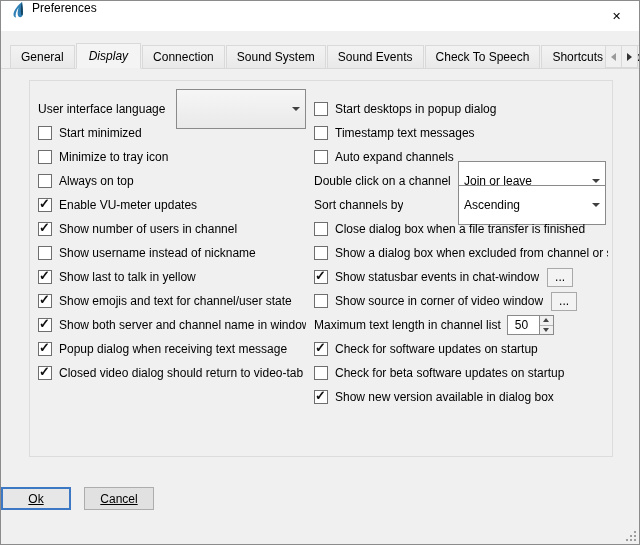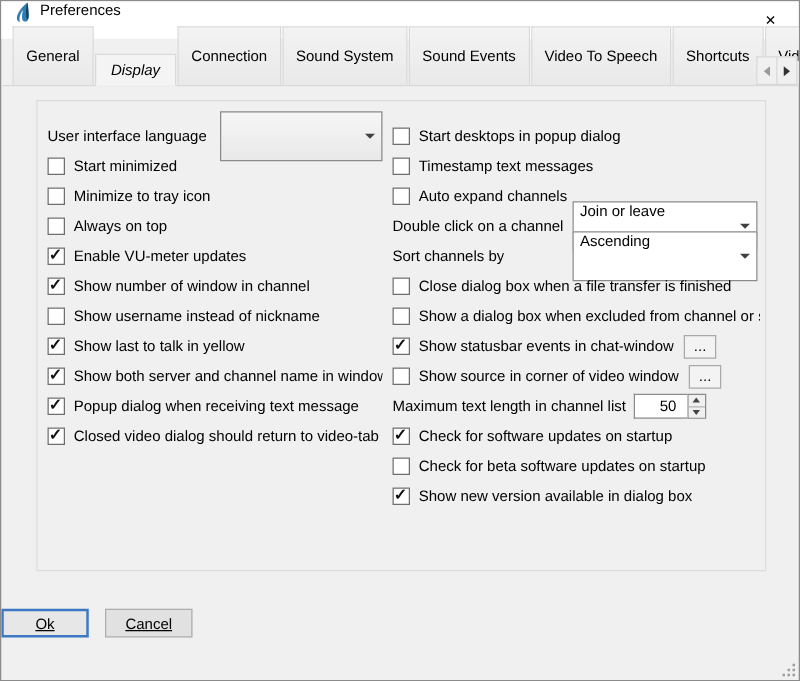--- a/index.html
+++ b/index.html
@@ -12,21 +12,21 @@
   
   .titlebar { height:30px; background:#ffffff; display:flex; align-items:flex-start; }
   .app-icon { width:18px; height:18px; margin:0 5px 0 8px; flex:none; }
   .title-text { font-size:12px; }
   .close { width:45px; height:30px; margin-left:auto; display:flex; align-items:center; justify-content:center; font-size:11px; color:#000; }
   
   .tabstrip { display:flex; align-items:flex-end; padding-left:9px; margin-top:13px; height:24px; position:relative; z-index:2; }
   .tab {
     background:linear-gradient(#f3f3f3,#e9e9e9);
     border:1px solid #d9d9d9; border-bottom:none;
-    padding:16px 10px; margin-right:1px; white-space:nowrap;
+    padding:4px 10px; margin-right:1px; white-space:nowrap;
   }
   .tab.active {
     background:#f4f4f4; padding:5px 12px;
     margin-bottom:-1px; border-bottom:1px solid #f0f0f0;font-style:italic;
   }
   .tab-scroll { position:absolute; right:1px; top:44px; display:flex; z-index:3; }
   .sbtn { width:17px; height:23px; background:#f0f0f0; border:1px solid #d9d9d9; display:flex; align-items:center; justify-content:center; margin-left:-1px; }
   .tri-left { width:0; height:0; border-top:4px solid transparent; border-bottom:4px solid transparent; border-right:5px solid #9a9a9a; }
   .tri-right { width:0; height:0; border-top:4px solid transparent; border-bottom:4px solid transparent; border-left:5px solid #333; }
   
@@ -36,31 +36,31 @@
   .gb-title { position:absolute; top:-8px; left:8px; background:#f0f0f0; padding:0 4px; }
   .cols { display:flex; padding:16px 4px 0 8px; }
   .col-left { width:268px; flex:none; }
   .col-right { flex:1; margin-left:8px; min-width:0; }
   .row { height:24px; display:flex; align-items:center; white-space:nowrap; }
   .lbl { overflow:hidden; }
   
   .cb { width:14px; height:14px; background:#fff; border:1px solid #6e6e6e; margin-right:7px; position:relative; flex:none; }
   .cb.checked::after { content:"✓"; position:absolute; left:0px; top:-3px; font-size:13px; font-weight:bold; color:#111; }
   
-  .combo { height:40px; background:#fff; border:1px solid #8a8a8a; display:flex; align-items:flex-start; padding-left:5px; flex:none; }
+  .combo { height:40px; background:#fff; border:1px solid #8a8a8a; display:flex; align-items:center; padding-left:5px; flex:none; }
   .combo-gray { background:linear-gradient(#f6f6f6,#e9e9e9); }
   .combo .arrow { margin-left:auto; width:18px; height:100%; display:flex; align-items:center; justify-content:center; }
   .arrow-glyph { width:0; height:0; border-left:4px solid transparent; border-right:4px solid transparent; border-top:4px solid #404040; }
   .combo-lang { margin-left:auto; width:130px; }
   .combo-right { margin-left:auto; width:148px; margin-right:2px; }
   
   .mini-btn { margin-left:8px; min-width:26px; height:19px; background:#f3f3f3; border:1px solid #a9a9a9; display:flex; align-items:center; justify-content:center; padding:0 4px; line-height:1; flex:none; }
   
   .spin { margin-left:6px; display:flex; height:20px; flex:none; }
-  .spin-val { width:43px; border:1px solid #8a8a8a; border-right:none; background:#fff; display:flex; align-items:center; padding-left:20px; }
+  .spin-val { width:32px; border:1px solid #8a8a8a; border-right:none; background:#fff; display:flex; align-items:center; padding-left:7px; }
   .spin-arrows { width:15px; display:flex; flex-direction:column; border:1px solid #8a8a8a; }
   .sarr { flex:1; display:flex; align-items:center; justify-content:center; background:#f0f0f0; }
   .sarr + .sarr { border-top:1px solid #b5b5b5; }
   .tri-up { width:0; height:0; border-left:3px solid transparent; border-right:3px solid transparent; border-bottom:4px solid #444; }
   .tri-down { width:0; height:0; border-left:3px solid transparent; border-right:3px solid transparent; border-top:4px solid #444; }
   
   .btnrow { position:absolute; left:0; right:0; top:418px; display:flex; justify-content:flex-start; gap:13px; }
   .btn { width:70px; height:23px; background:#e1e1e1; border:1px solid #adadad; display:flex; align-items:center; justify-content:center; text-decoration:underline; }
   .btn.default { border:2px solid #3c78c3; background:#e7e7e7; }
   .grip { position:absolute; right:2px; bottom:2px; }
@@ -78,21 +78,21 @@
     <span class="title-text">Preferences</span>
     <div class="close">✕</div>
   </div>
 
   <div class="tabstrip">
     <div class="tab">General</div>
     <div class="tab active">Display</div>
     <div class="tab">Connection</div>
     <div class="tab">Sound System</div>
     <div class="tab">Sound Events</div>
-    <div class="tab">Video To Speech</div>
+    <div class="tab">Check To Speech</div>
     <div class="tab">Shortcuts</div>
     <div class="tab">Video</div>
   </div>
   <div class="tab-scroll">
     <div class="sbtn">
         <span class="tri-left"></span>
       </div>
     <div class="sbtn">
         <span class="tri-right"></span>
       </div>
@@ -124,29 +124,33 @@
           <div class="row">
               <span class="cb"></span>
               <span class="lbl">Always on top</span>
             </div>
           <div class="row">
               <span class="cb checked"></span>
               <span class="lbl">Enable VU-meter updates</span>
             </div>
           <div class="row">
               <span class="cb checked"></span>
-              <span class="lbl">Show number of window in channel</span>
+              <span class="lbl">Show number of users in channel</span>
             </div>
           <div class="row">
               <span class="cb"></span>
               <span class="lbl">Show username instead of nickname</span>
             </div>
           <div class="row">
               <span class="cb checked"></span>
               <span class="lbl">Show last to talk in yellow</span>
+            </div>
+          <div class="row">
+              <span class="cb checked"></span>
+              <span class="lbl">Show emojis and text for channel/user state</span>
             </div>
           <div class="row">
               <span class="cb checked"></span>
               <span class="lbl">Show both server and channel name in window title</span>
             </div>
           <div class="row">
               <span class="cb checked"></span>
               <span class="lbl">Popup dialog when receiving text message</span>
             </div>
           <div class="row">

